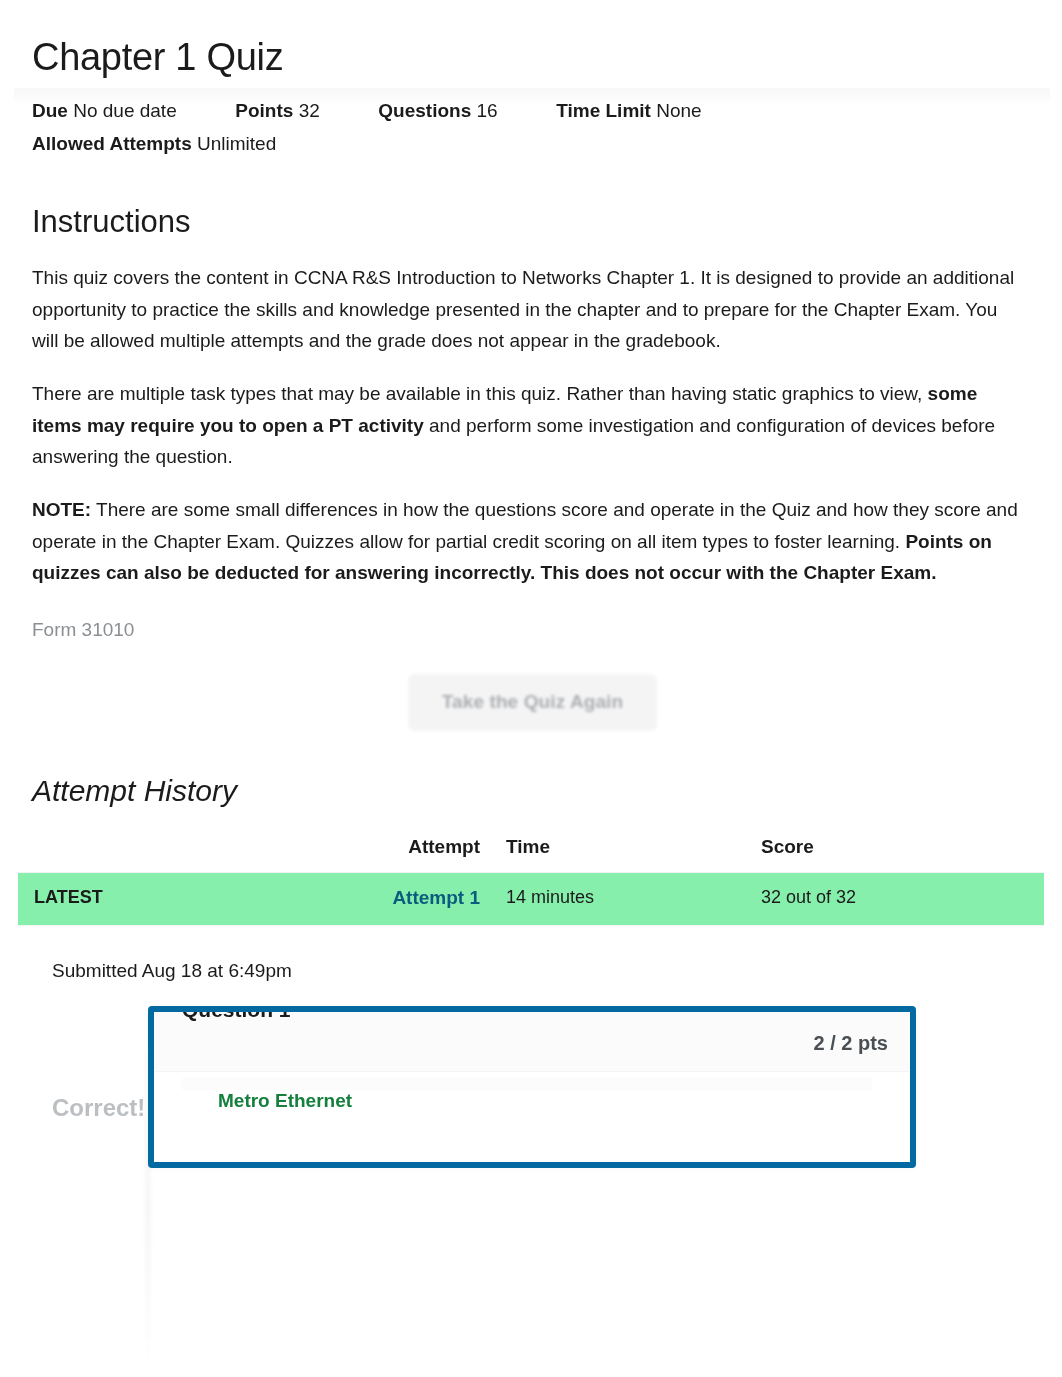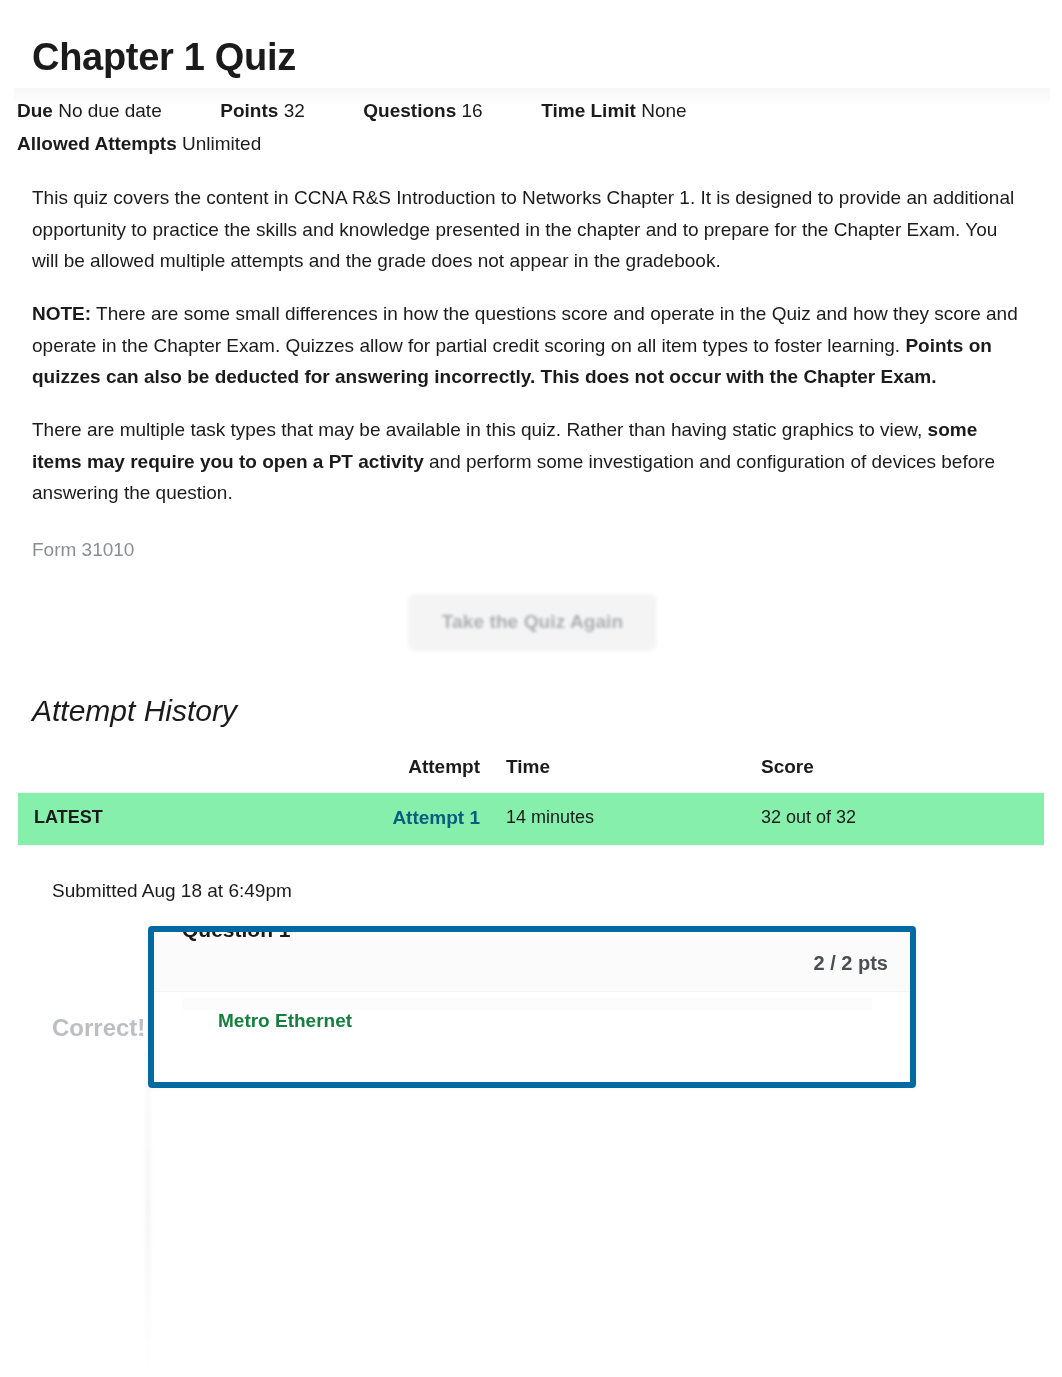--- a/index.html
+++ b/index.html
@@ -18,38 +18,38 @@
     width: 1062px;
     height: 1377px;
     padding: 0;
   }
 
   
   .quiz-title {
     margin: 0;
     padding: 36px 4px 0 32px;
     font-size: 38px;
-    font-weight: 700;
+    font-weight: 400;
     letter-spacing: -0.3px;
     color: #1b1b1b;
     line-height: 1.15;
   }
 
   .title-band {
     position: absolute;
     left: 14px;
     top: 88px;
     width: 1036px;
     height: 16px;
     background: linear-gradient(to bottom, #f7f7f8 0%, #fbfbfc 60%, #ffffff 100%);
   }
 
   .meta {
     margin: 0;
-    padding: 14px 32px 0 17px;
+    padding: 14px 32px 0 32px;
     font-size: 19px;
     line-height: 1.75;
     color: #1b1b1b;
   }
   .meta .k { font-weight: 700; }
   .meta .v { font-weight: 400; }
   .meta .gap { display: inline-block; width: 48px; }
 
   
   .section-title {
@@ -253,27 +253,28 @@
     <span class="k">Questions</span>
     <span class="v">16</span>
     <span class="gap"></span>
     <span class="k">Time Limit</span>
     <span class="v">None</span>
     <br>
     <span class="k">Allowed Attempts</span>
     <span class="v">Unlimited</span>
   </p>
 
+  <h2 class="section-title">Instructions</h2>
 
   <div class="body-copy">
     <p>This quiz covers the content in CCNA R&amp;S Introduction to Networks Chapter 1. It is designed to provide an additional opportunity to practice the skills and knowledge presented in the chapter and to prepare for the Chapter Exam. You will be allowed multiple attempts and the grade does not appear in the gradebook.</p>
 
+    <p><span>There are multiple task types that may be available in this quiz. Rather than having static graphics to view, </span><b>some items may require you to open a PT activity</b><span> and perform some investigation and configuration of devices before answering the question.</span></p>
+
     <p><b>NOTE:</b><span> There are some small differences in how the questions score and operate in the Quiz and how they score and operate in the Chapter Exam. Quizzes allow for partial credit scoring on all item types to foster learning. </span><b>Points on quizzes can also be deducted for answering incorrectly. This does not occur with the Chapter Exam.</b></p>
-
-    <p><span>There are multiple task types that may be available in this quiz. Rather than having static graphics to view, </span><b>some items may require you to open a PT activity</b><span> and perform some investigation and configuration of devices before answering the question.</span></p>
 
     <p class="form-id">Form 31010</p>
   </div>
 
   <div class="btn-wrap">
     <button class="retake-btn">Take the Quiz Again</button>
   </div>
 
   <h2 class="attempt-title">Attempt History</h2>
 

